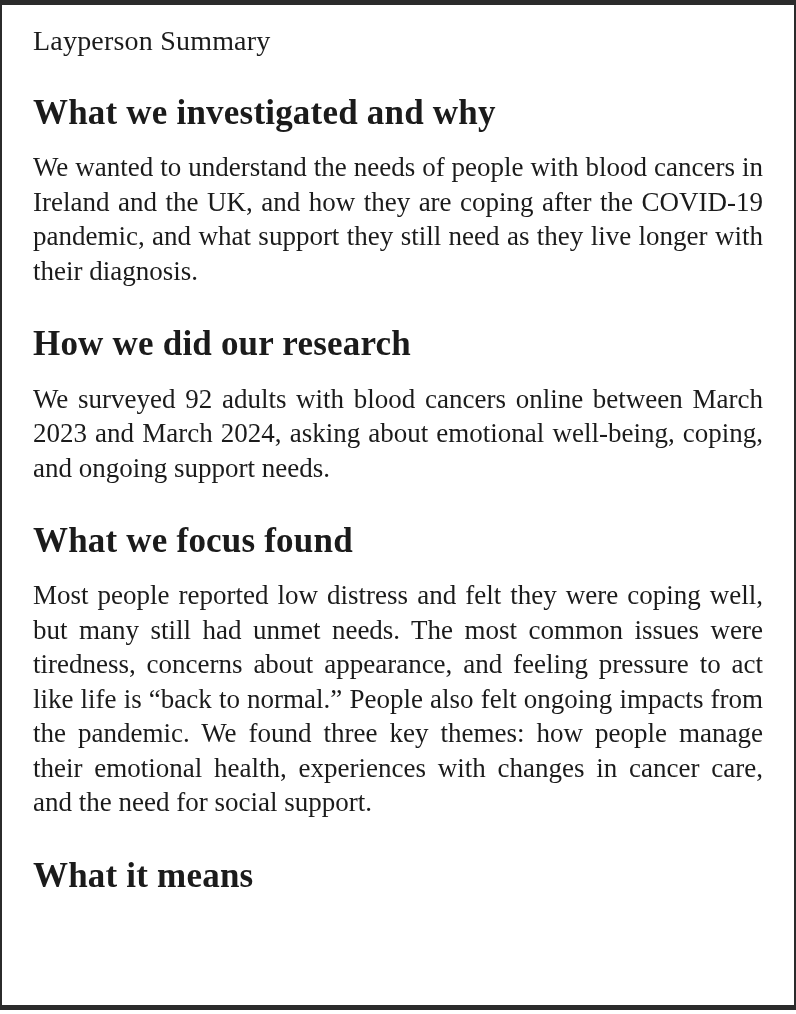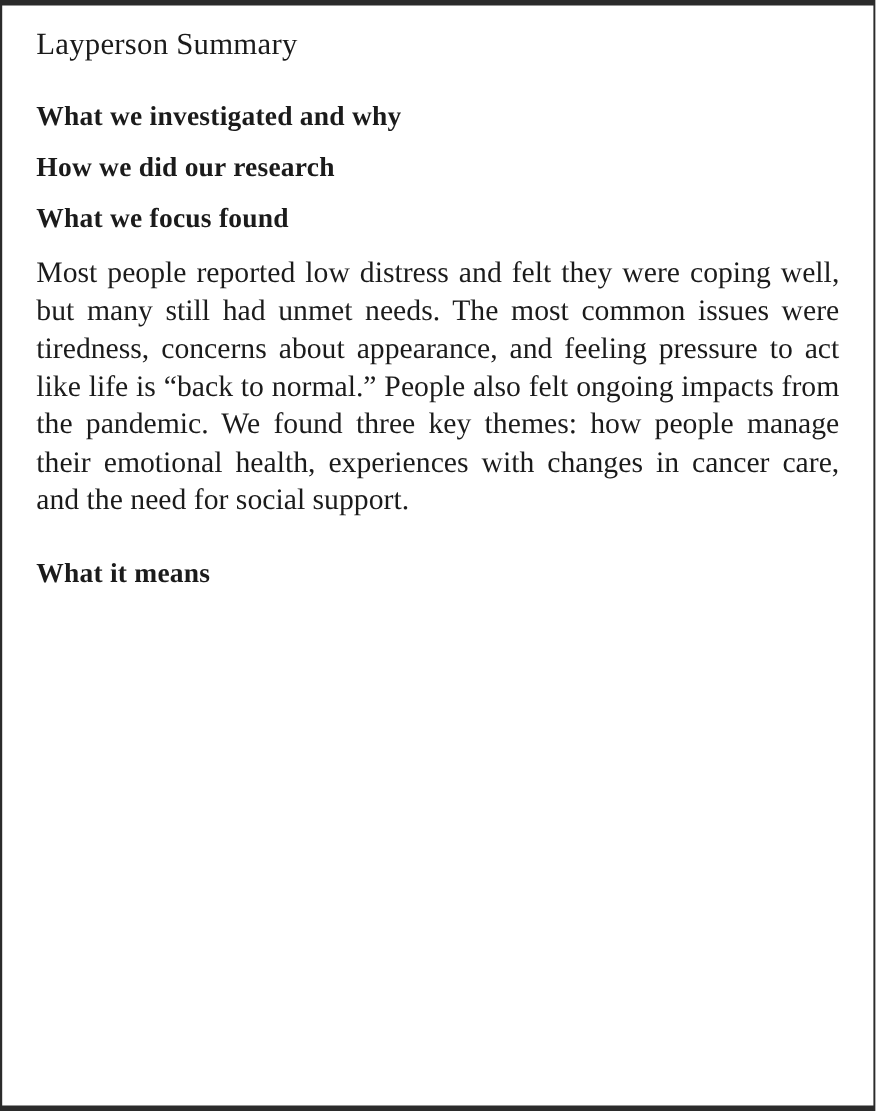--- a/index.html
+++ b/index.html
@@ -26,21 +26,21 @@
     background: #ffffff;
   }
   .box-title {
     font-size: 28px;
     font-weight: normal;
     line-height: 1.15;
     margin: 0 0 36px 0;
     letter-spacing: 0.2px;
   }
   .section-heading {
-    font-size: 25px;
+    font-size: 35px;
     font-weight: bold;
     line-height: 1.15;
     margin: 0 0 17px 0;
     letter-spacing: 0.2px;
   }
   .section-body {
     font-size: 27px;
     line-height: 34.5px;
     margin: 0 0 36px 0;
     text-align: justify;
@@ -52,24 +52,26 @@
 </style>
 </head>
 <body>
 
 <div class="summary-box">
 
   <h1 class="box-title">Layperson Summary</h1>
 
   <div class="section">
     <h2 class="section-heading">What we investigated and why</h2>
+    <p class="section-body">We wanted to understand the needs of people with blood cancers in Ireland and the UK, and how they are coping after the COVID-19 pandemic, and what support they still need as they live longer with their diagnosis.</p>
   </div>
 
   <div class="section">
     <h2 class="section-heading">How we did our research</h2>
+    <p class="section-body">We surveyed 92 adults with blood cancers online between March 2023 and March 2024, asking about emotional well-being, coping, and ongoing support needs.</p>
   </div>
 
   <div class="section">
     <h2 class="section-heading">What we focus found</h2>
     <p class="section-body">Most people reported low distress and felt they were coping well, but many still had unmet needs. The most common issues were tiredness, concerns about appearance, and feeling pressure to act like life is “back to normal.” People also felt ongoing impacts from the pandemic. We found three key themes: how people manage their emotional health, experiences with changes in cancer care, and the need for social support.</p>
   </div>
 
   <div class="section">
     <h2 class="section-heading">What it means</h2>
   </div>

